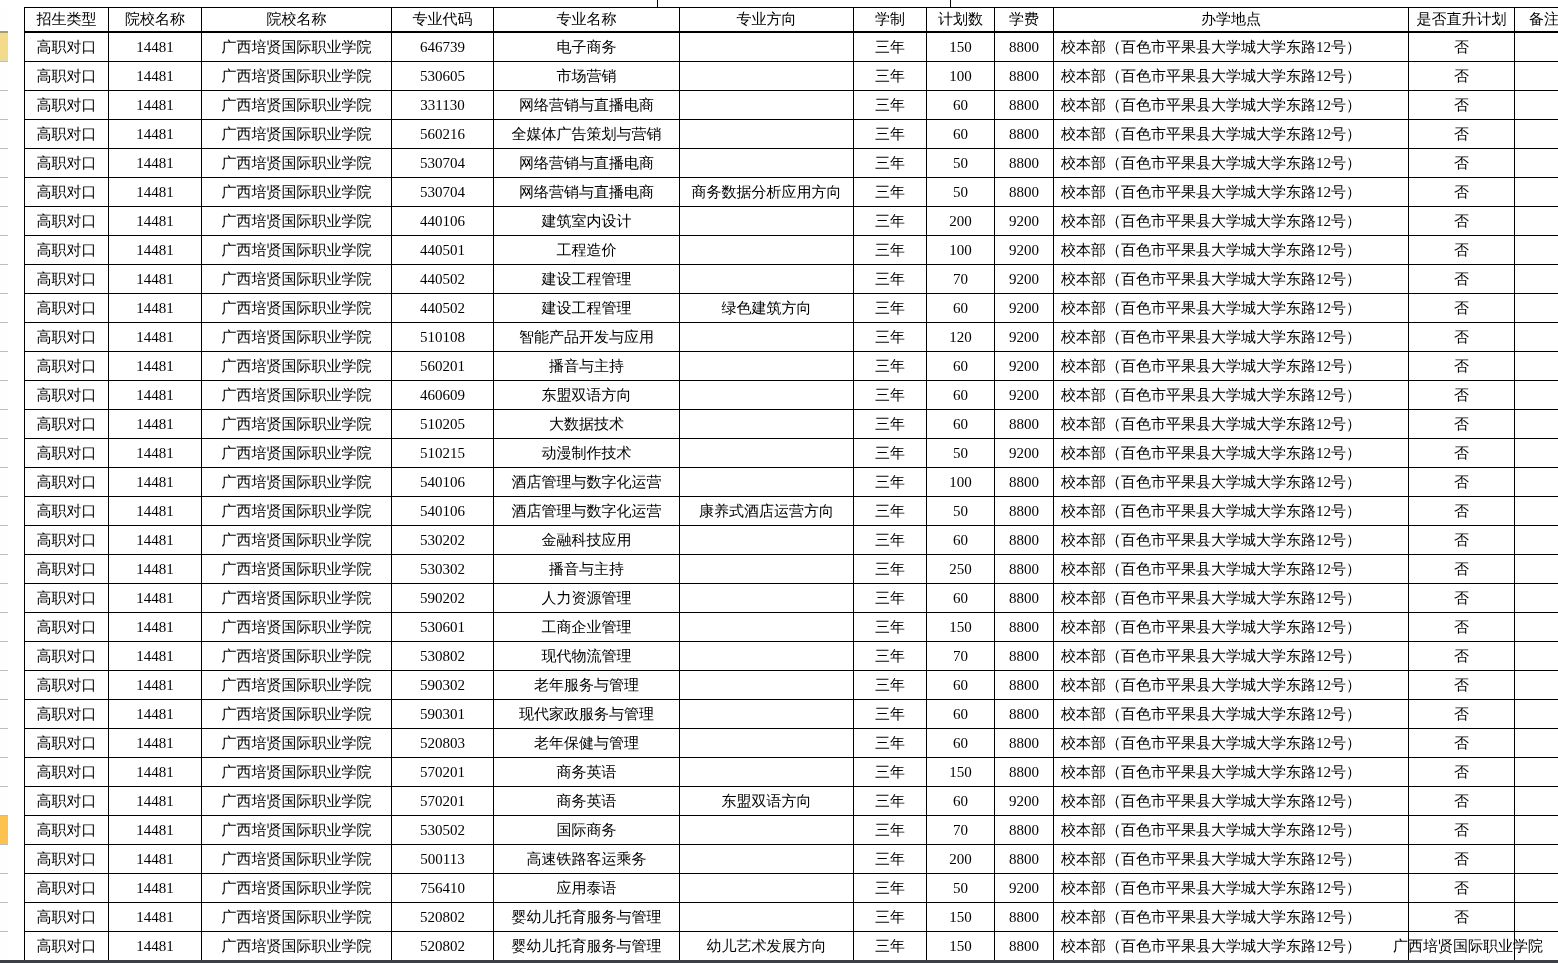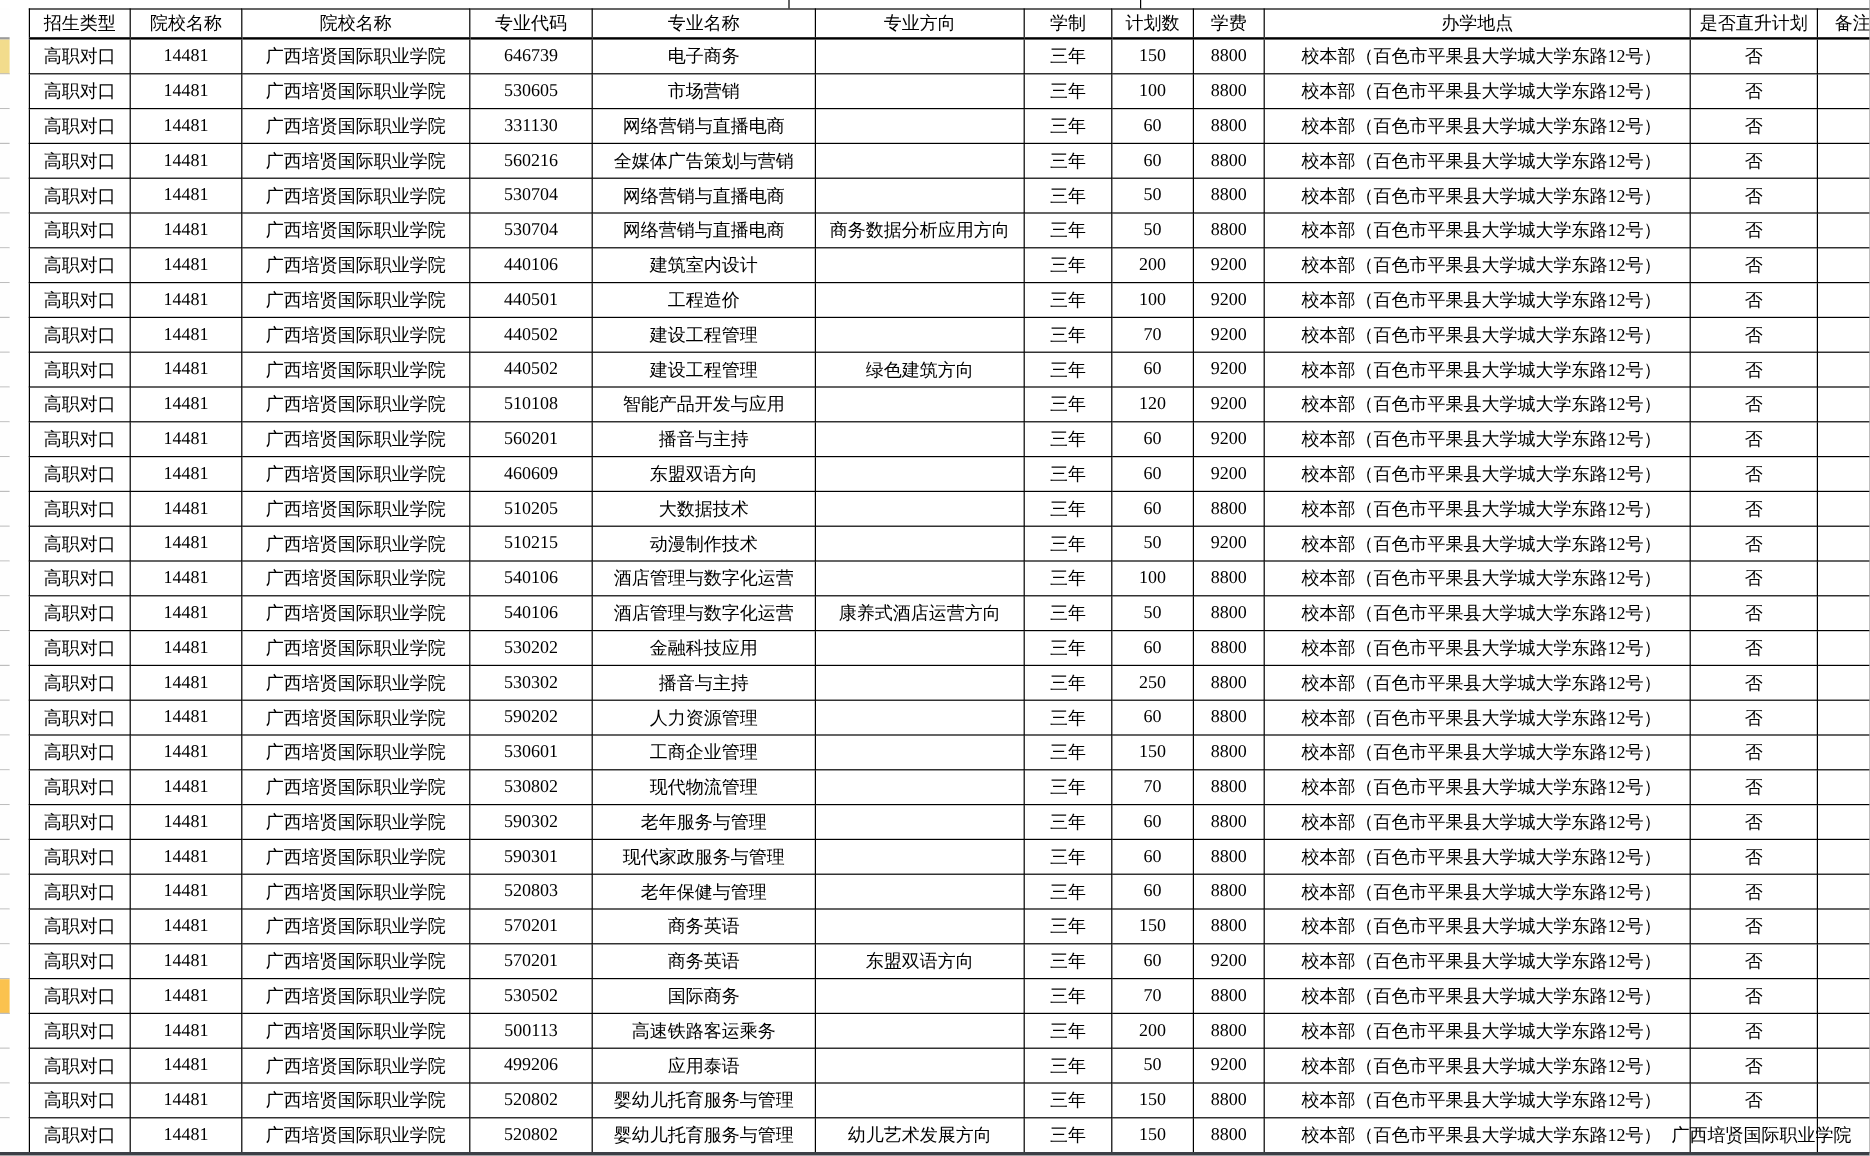--- a/index.html
+++ b/index.html
@@ -28,21 +28,21 @@
     border:1px solid #000;
     font-weight:normal;
     text-align:center;
     vertical-align:middle;
     padding:0;
     overflow:hidden;
     white-space:nowrap;
   }
   .grid thead th { height:23px; border-bottom:2px solid #000; }
   .grid tbody td { height:28px; }
-  .grid td.col-9 { text-align:center; padding-left:7px; }
+  .grid td.col-9 { text-align:left; padding-left:7px; }
 
   
   .stub { position:absolute; top:0; width:1px; height:7px; background:#000; }
   .stub.s1 { left:657px; }
   .stub.s2 { left:950px; }
 
   
   .watermark {
     position:absolute; left:1393px; top:937px;
     font-size:15px; white-space:nowrap;
@@ -530,21 +530,21 @@
           <td class="col-7">200</td>
           <td class="col-8">8800</td>
           <td class="col-9">校本部（百色市平果县大学城大学东路12号）</td>
           <td class="col-10">否</td>
           <td class="col-11"></td>
         </tr>
         <tr>
           <td class="col-0">高职对口</td>
           <td class="col-1">14481</td>
           <td class="col-2">广西培贤国际职业学院</td>
-          <td class="col-3">499206</td>
+          <td class="col-3">756410</td>
           <td class="col-4">应用泰语</td>
           <td class="col-5"></td>
           <td class="col-6">三年</td>
           <td class="col-7">50</td>
           <td class="col-8">9200</td>
           <td class="col-9">校本部（百色市平果县大学城大学东路12号）</td>
           <td class="col-10">否</td>
           <td class="col-11"></td>
         </tr>
         <tr>

